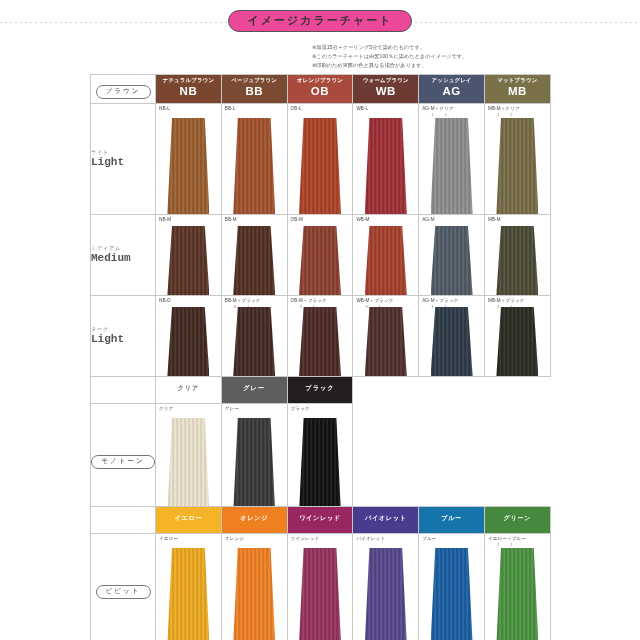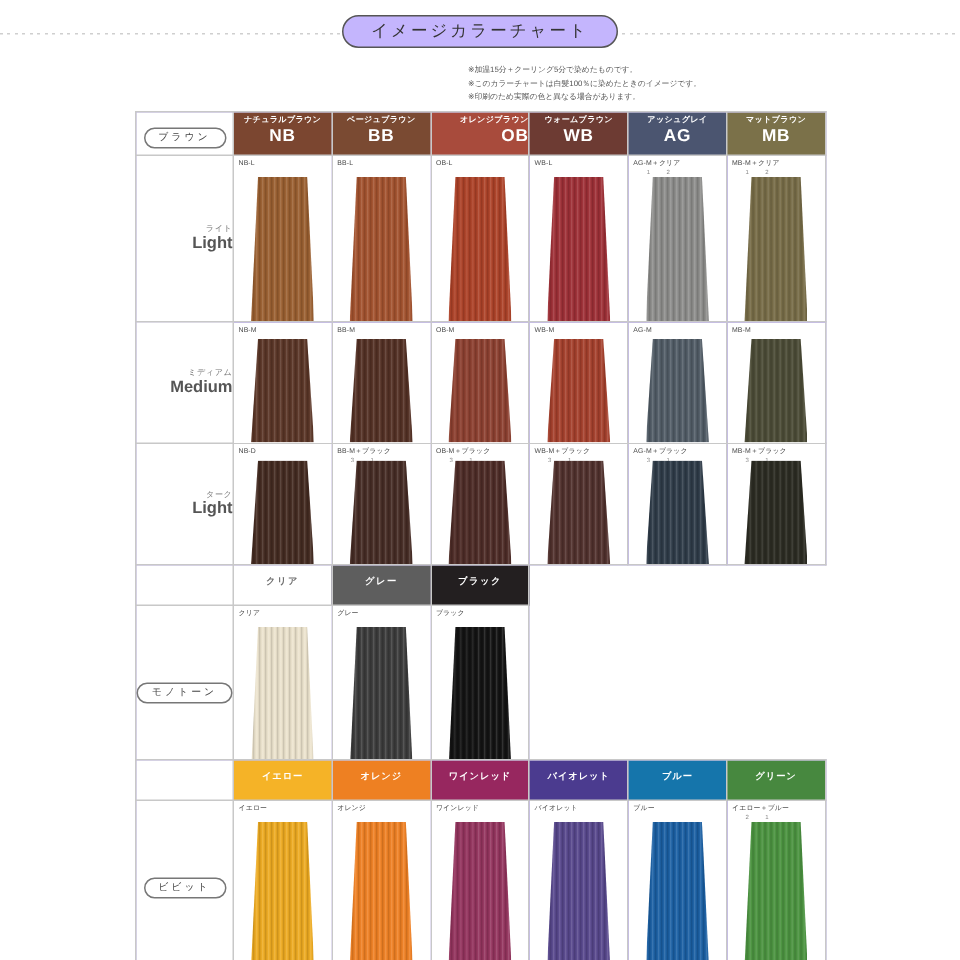--- a/index.html
+++ b/index.html
@@ -13,42 +13,42 @@
   }
   .dotline{
     position:absolute;top:22px;left:0;width:640px;height:1px;
     background:repeating-linear-gradient(to right,#cfcfcf 0 2px,transparent 2px 5px);
   }
   .title-wrap{
     position:absolute;top:10px;left:0;width:640px;
     display:flex;justify-content:center;align-items:center;
   }
   .title{
-    background:#c4b5fd;
+    background:#ec4899;
     border:1px solid #555;
     border-radius:12px;
     padding:2px 18px 3px 18px;
     font-size:11px;
     letter-spacing:2px;
     color:#333;
-    font-weight:normal;
+    font-weight:bold;
     white-space:nowrap;
   }
   .notes{
     position:absolute;top:43px;left:312px;width:225px;
     font-size:5.2px;line-height:1.75;color:#555;
   }
   .notes div{white-space:nowrap;}
 
   
   .chart{
     position:absolute;
     border-collapse:collapse;
     table-layout:fixed;
-    background:#c4b5fd;
+    background:#0ea5e9;
   }
   .chart td,.chart th{
     border:1px solid #c8c8c8;
     padding:0;margin:0;
     vertical-align:top;
   }
   
   #brown-chart{left:90px;top:74px;width:460px;}
   #mono-chart {left:90px;top:376px;width:245px;}
   #vivid-chart{left:90px;top:506px;width:460px;}
@@ -85,24 +85,25 @@
     border-radius:9px;
     padding:1px 9px 2px 9px;
     font-size:6.6px;
     letter-spacing:2px;
     color:#444;
     white-space:nowrap;
   }
 
   
   .rowlabel{
-    text-align:right;
+    text-align:left;
     vertical-align:middle !important;
     background:#fff;
     line-height:1.15;
+    font-family:Liberation Mono, monospace;
   }
   .rowlabel .jp{font-size:5.4px;color:#777;display:block;letter-spacing:.4px;}
   .rowlabel .en{font-size:11px;color:#555;font-weight:bold;display:block;}
 
   
   .sw-cell{
     position:relative;
     background:#fff;
     height:80px;
   }
@@ -174,21 +175,21 @@
       <span class="pill">ブラウン</span>
     </td>
     <td class="hdr" style="background: rgb(123, 70, 48);">
       <span class="jp">ナチュラルブラウン</span>
       <span class="code">NB</span>
     </td>
     <td class="hdr" style="background: rgb(122, 74, 50);">
       <span class="jp">ベージュブラウン</span>
       <span class="code">BB</span>
     </td>
-    <td class="hdr" style="background: rgb(168, 75, 60); text-align: right;">
+    <td class="hdr" style="background: rgb(168, 75, 60);">
       <span class="jp">オレンジブラウン</span>
       <span class="code">OB</span>
     </td>
     <td class="hdr" style="background: rgb(109, 59, 51);">
       <span class="jp">ウォームブラウン</span>
       <span class="code">WB</span>
     </td>
     <td class="hdr" style="background: rgb(75, 85, 112);">
       <span class="jp">アッシュグレイ</span>
       <span class="code">AG</span>

